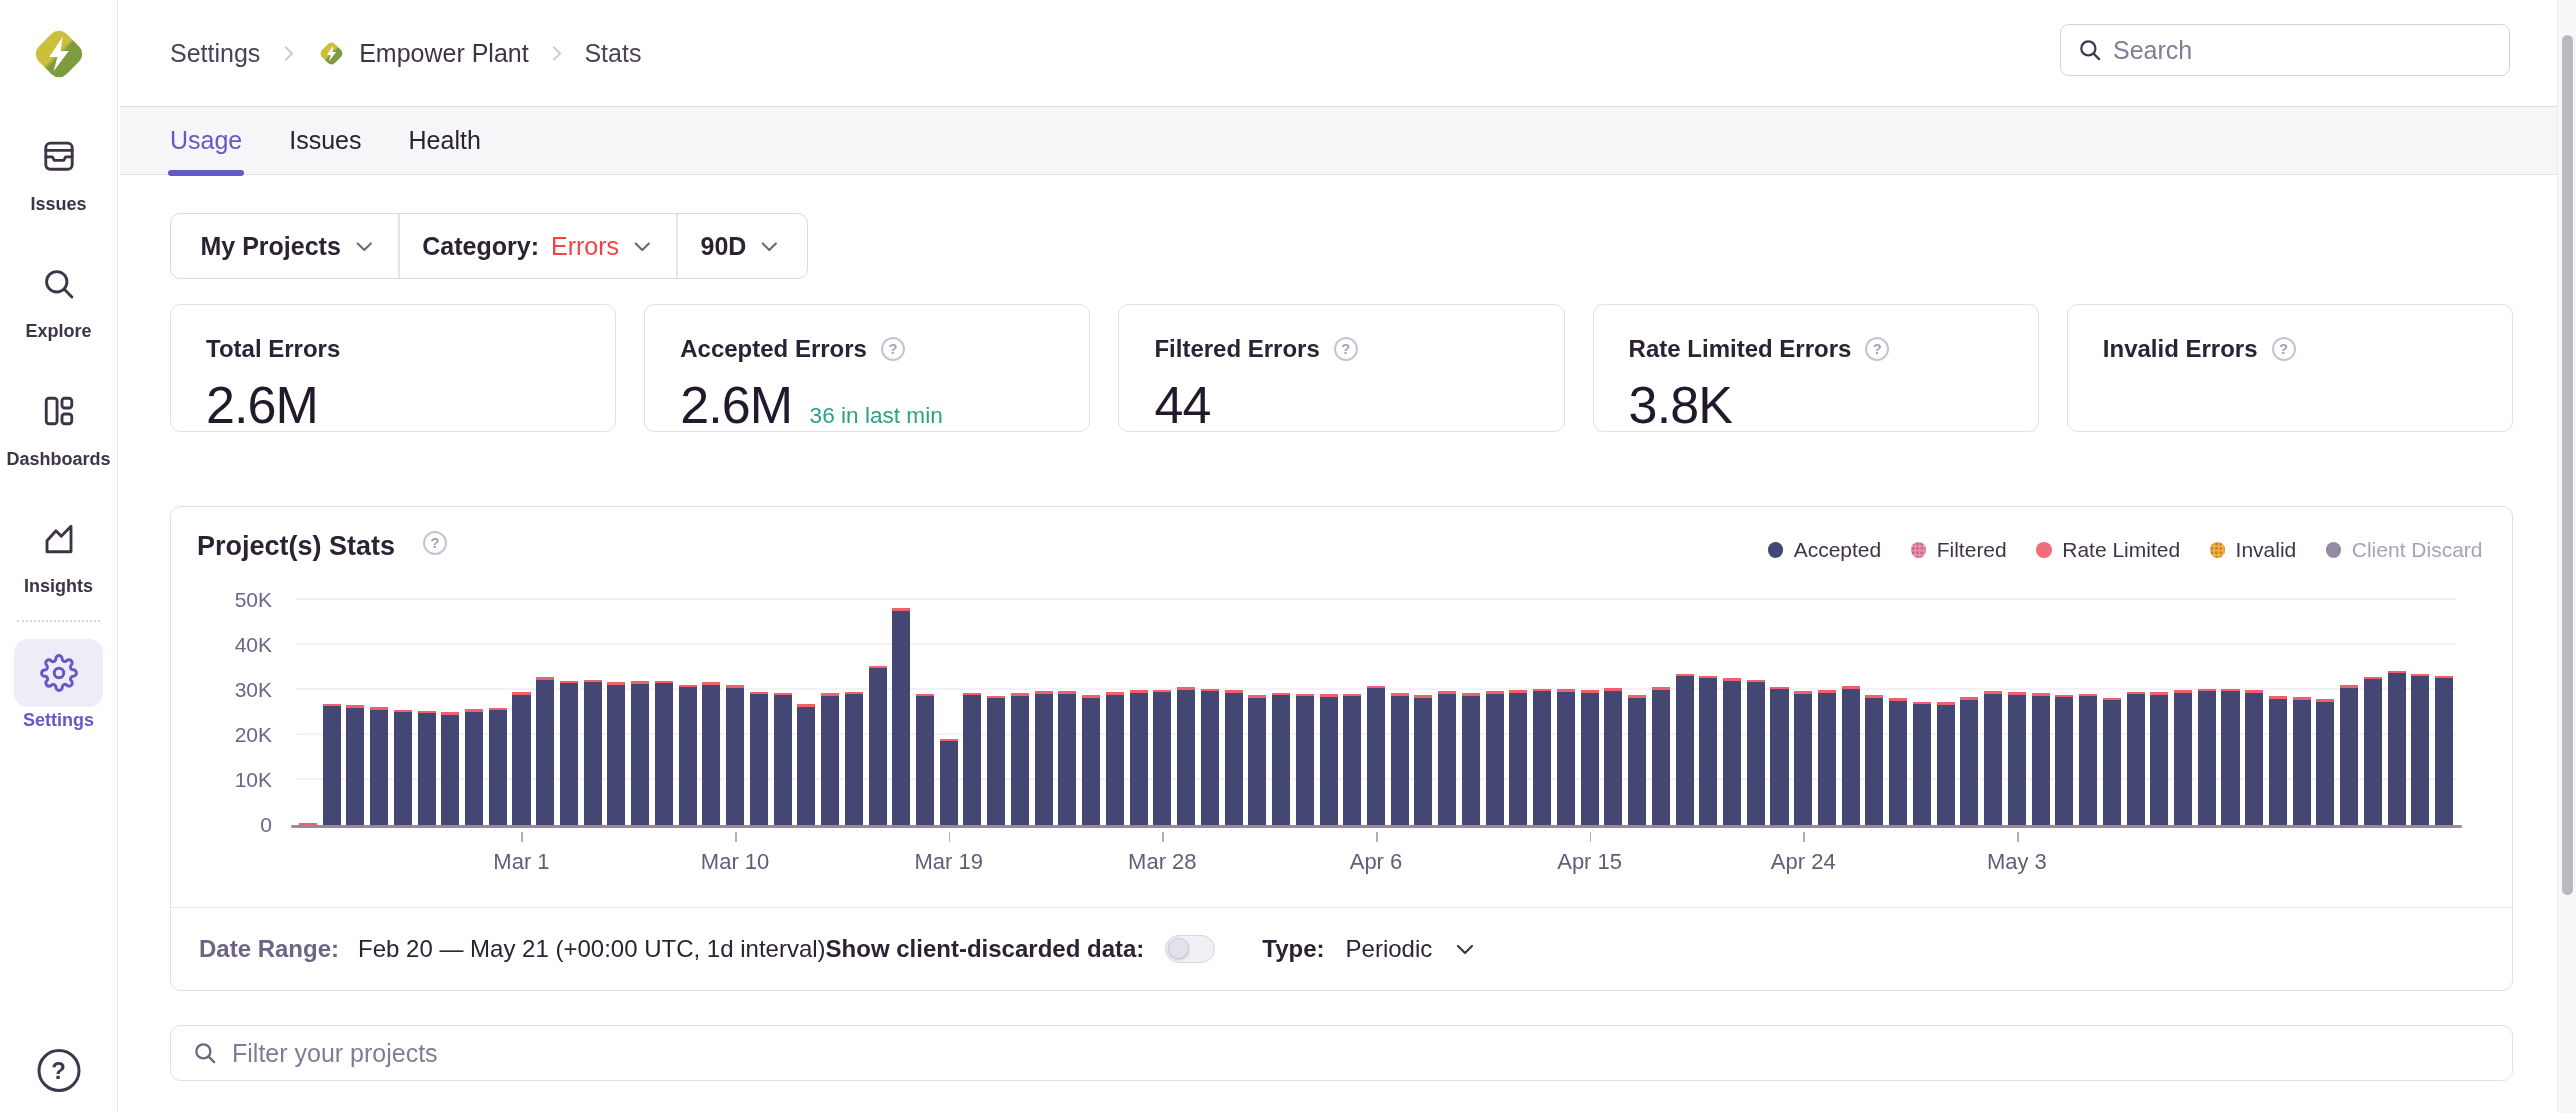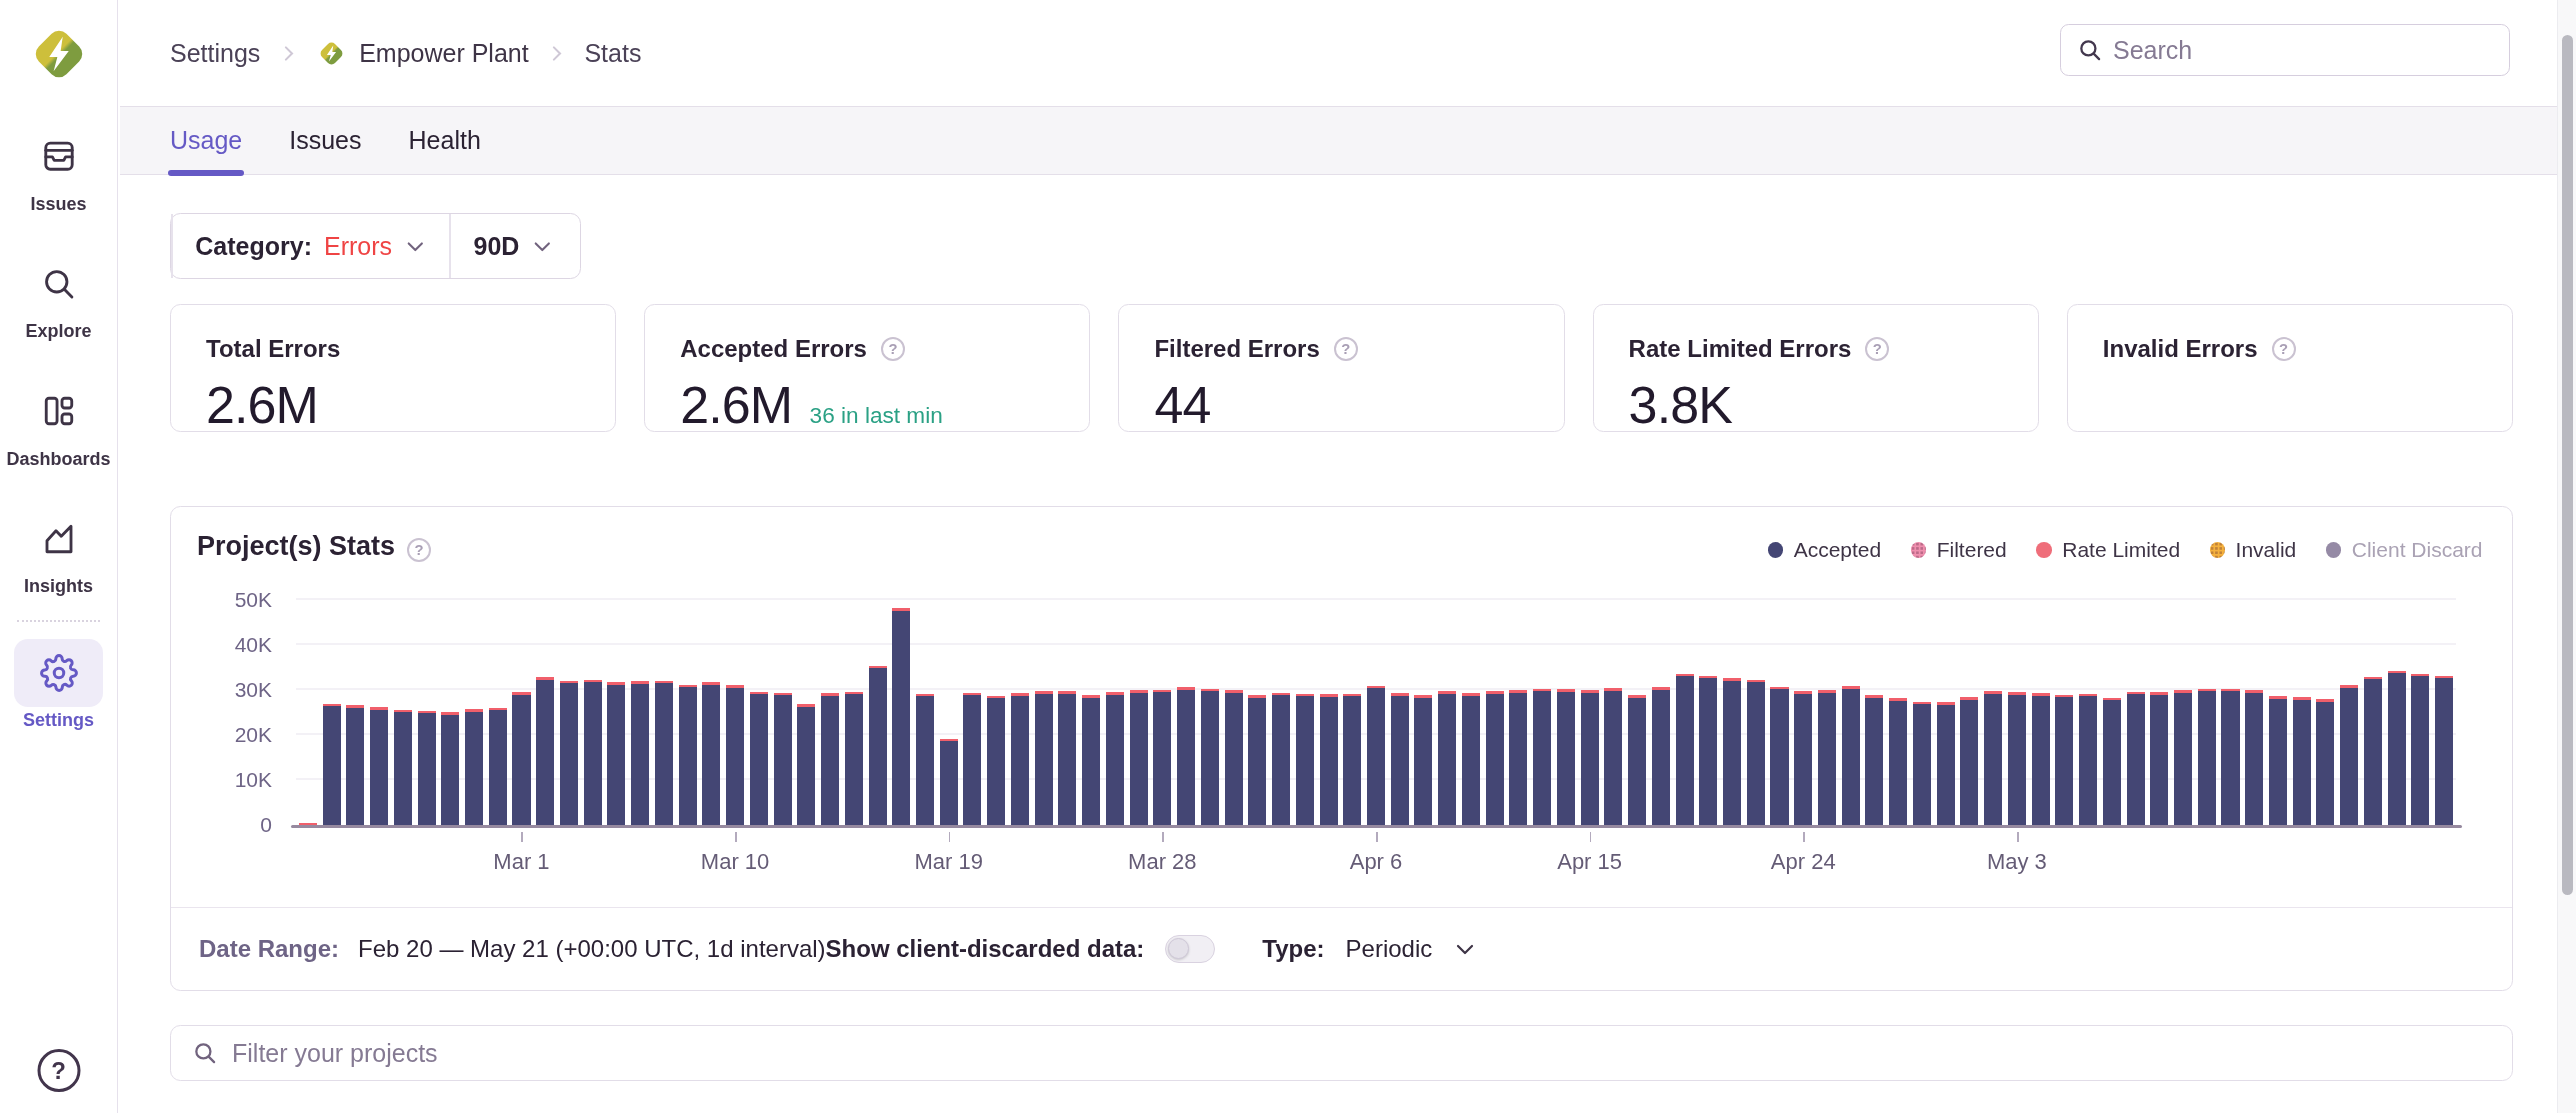--- a/index.html
+++ b/index.html
@@ -58,21 +58,21 @@
   .card-title { display:flex; align-items:center; gap:14px; font-size:24px; font-weight:700; color:#2b2233; }
   .help-circle { width:24px; height:24px; border-radius:50%; border:2.6px solid #cac2d1; color:#a99fb5;
                  font-size:14.8px; font-weight:700; display:inline-flex; align-items:center; justify-content:center; flex:none; cursor:pointer; }
   .card-value-row { margin-top:12px; display:flex; align-items:baseline; gap:17.4px; }
   .card-value { font-size:52px; font-weight:500; color:#221a2c; letter-spacing:-0.9px; }
   .card-note { font-size:22.6px; font-weight:500; color:var(--green); }
 
   
   .chart-card { position:absolute; left:170px; top:506px; width:2343px; height:485px; background:#fff;
                 border:1.7px solid #e2dde8; border-radius:10.4px; }
-  .chart-title { position:absolute; left:26px; top:24px; display:flex; align-items:flex-end; gap:12px;
+  .chart-title { position:absolute; left:26px; top:24px; display:flex; align-items:flex-start; gap:28px;
                  font-size:27px; font-weight:700; color:#2b2233; }
   .legend { position:absolute; right:29.5px; top:31px; display:flex; align-items:center; gap:29.5px; }
   .legend-item { display:flex; align-items:center; gap:10.4px; cursor:pointer; }
   .legend-marker { width:15.6px; height:15.6px; border-radius:50%; flex:none; }
   .legend-marker.dotted { background-image:radial-gradient(rgba(60,10,40,0.28) 1.4px, transparent 1.6px); background-size:4.3px 4.3px; }
   .legend-label { font-size:21px; font-weight:500; color:#3e3446; }
   .legend-item.disabled .legend-label { color:#aaa2b4; }
 
   .ylabels { position:absolute; left:0; top:93px; bottom:165px; width:113px; }
   .ylabel { position:absolute; right:12px; transform:translateY(50%); font-size:21px; color:#6e6486; }
@@ -218,20 +218,26 @@
     <input type="text" placeholder="Search" style="">
   </div>
 
   <div class="tabbar">
     <div class="tab active">Usage</div>
     <div class="tab">Issues</div>
     <div class="tab">Health</div>
   </div>
 
   <div class="filter-pill">
+    <div class="fseg" style="padding-left:29.5px;">
+      <span class="b">My Projects</span>
+      <svg class="chev" viewBox="0 0 24 24" fill="none" stroke="currentColor" stroke-width="2.2" stroke-linecap="round" stroke-linejoin="round">
+          <polyline points="5 9 12 16 19 9"></polyline>
+        </svg>
+    </div>
     <div class="fdiv"></div>
     <div class="fseg">
       <span class="b">Category:</span>
       <span class="r">Errors</span>
       <svg class="chev" viewBox="0 0 24 24" fill="none" stroke="currentColor" stroke-width="2.2" stroke-linecap="round" stroke-linejoin="round">
           <polyline points="5 9 12 16 19 9"></polyline>
         </svg>
     </div>
     <div class="fdiv"></div>
     <div class="fseg" style="padding-right:26px;">

